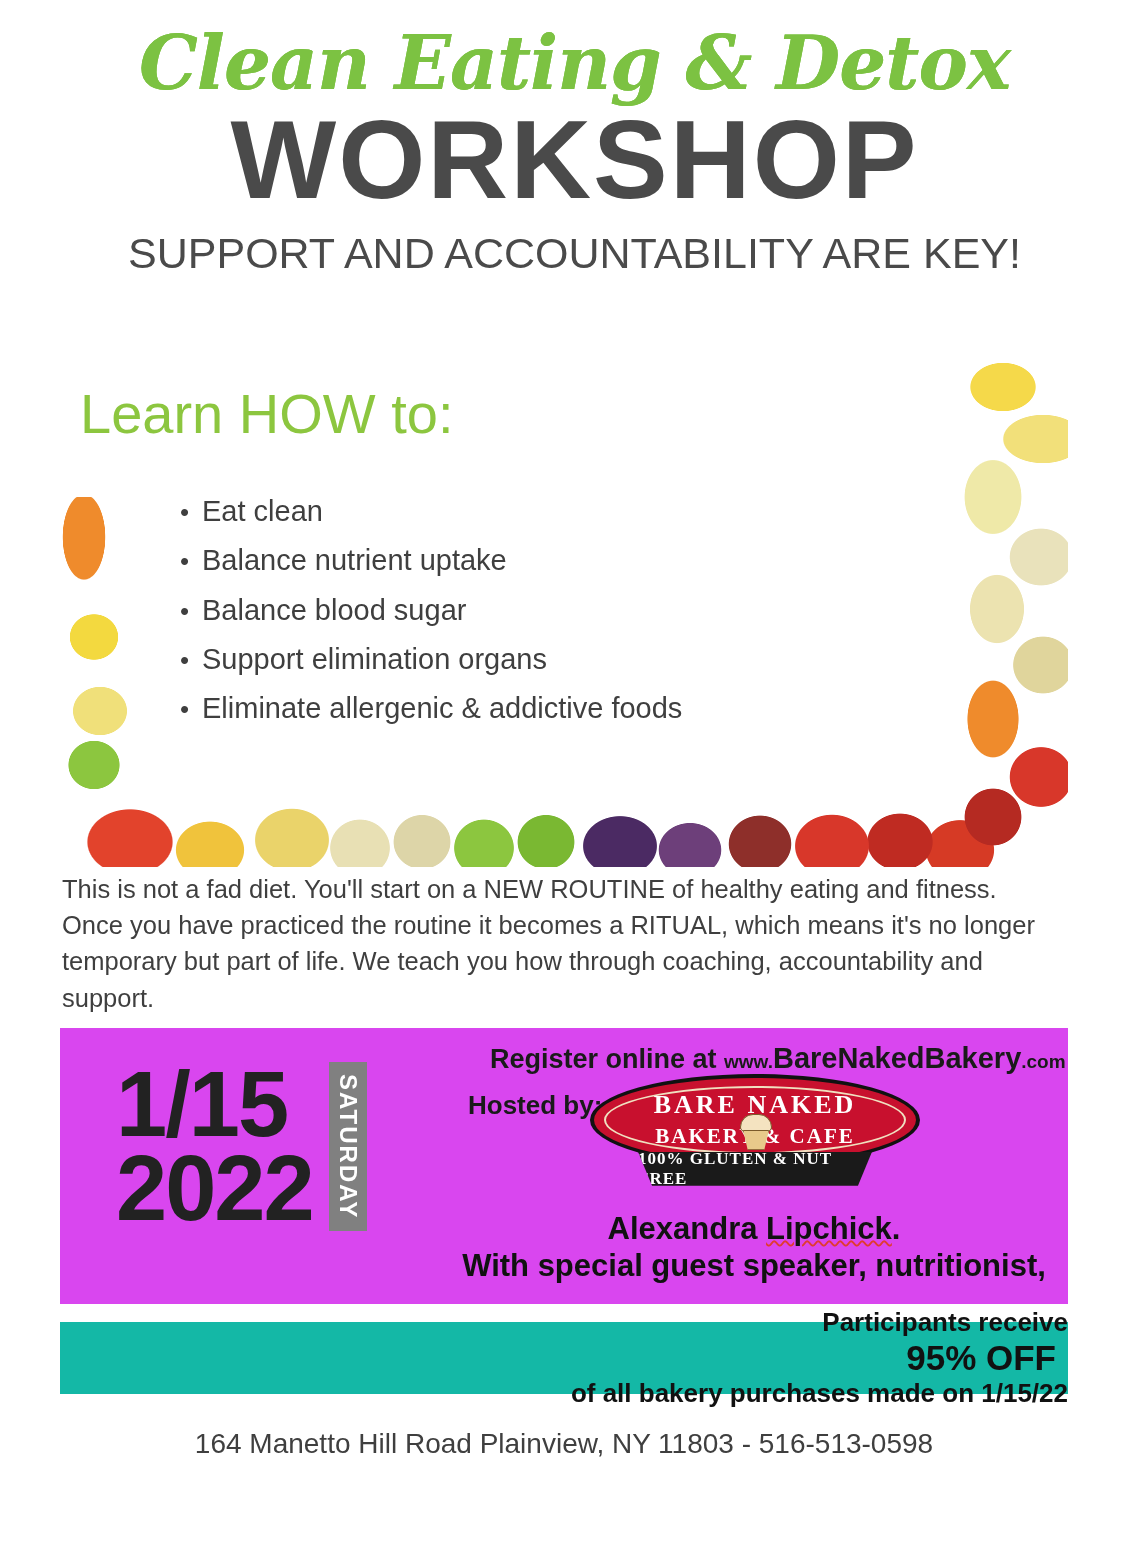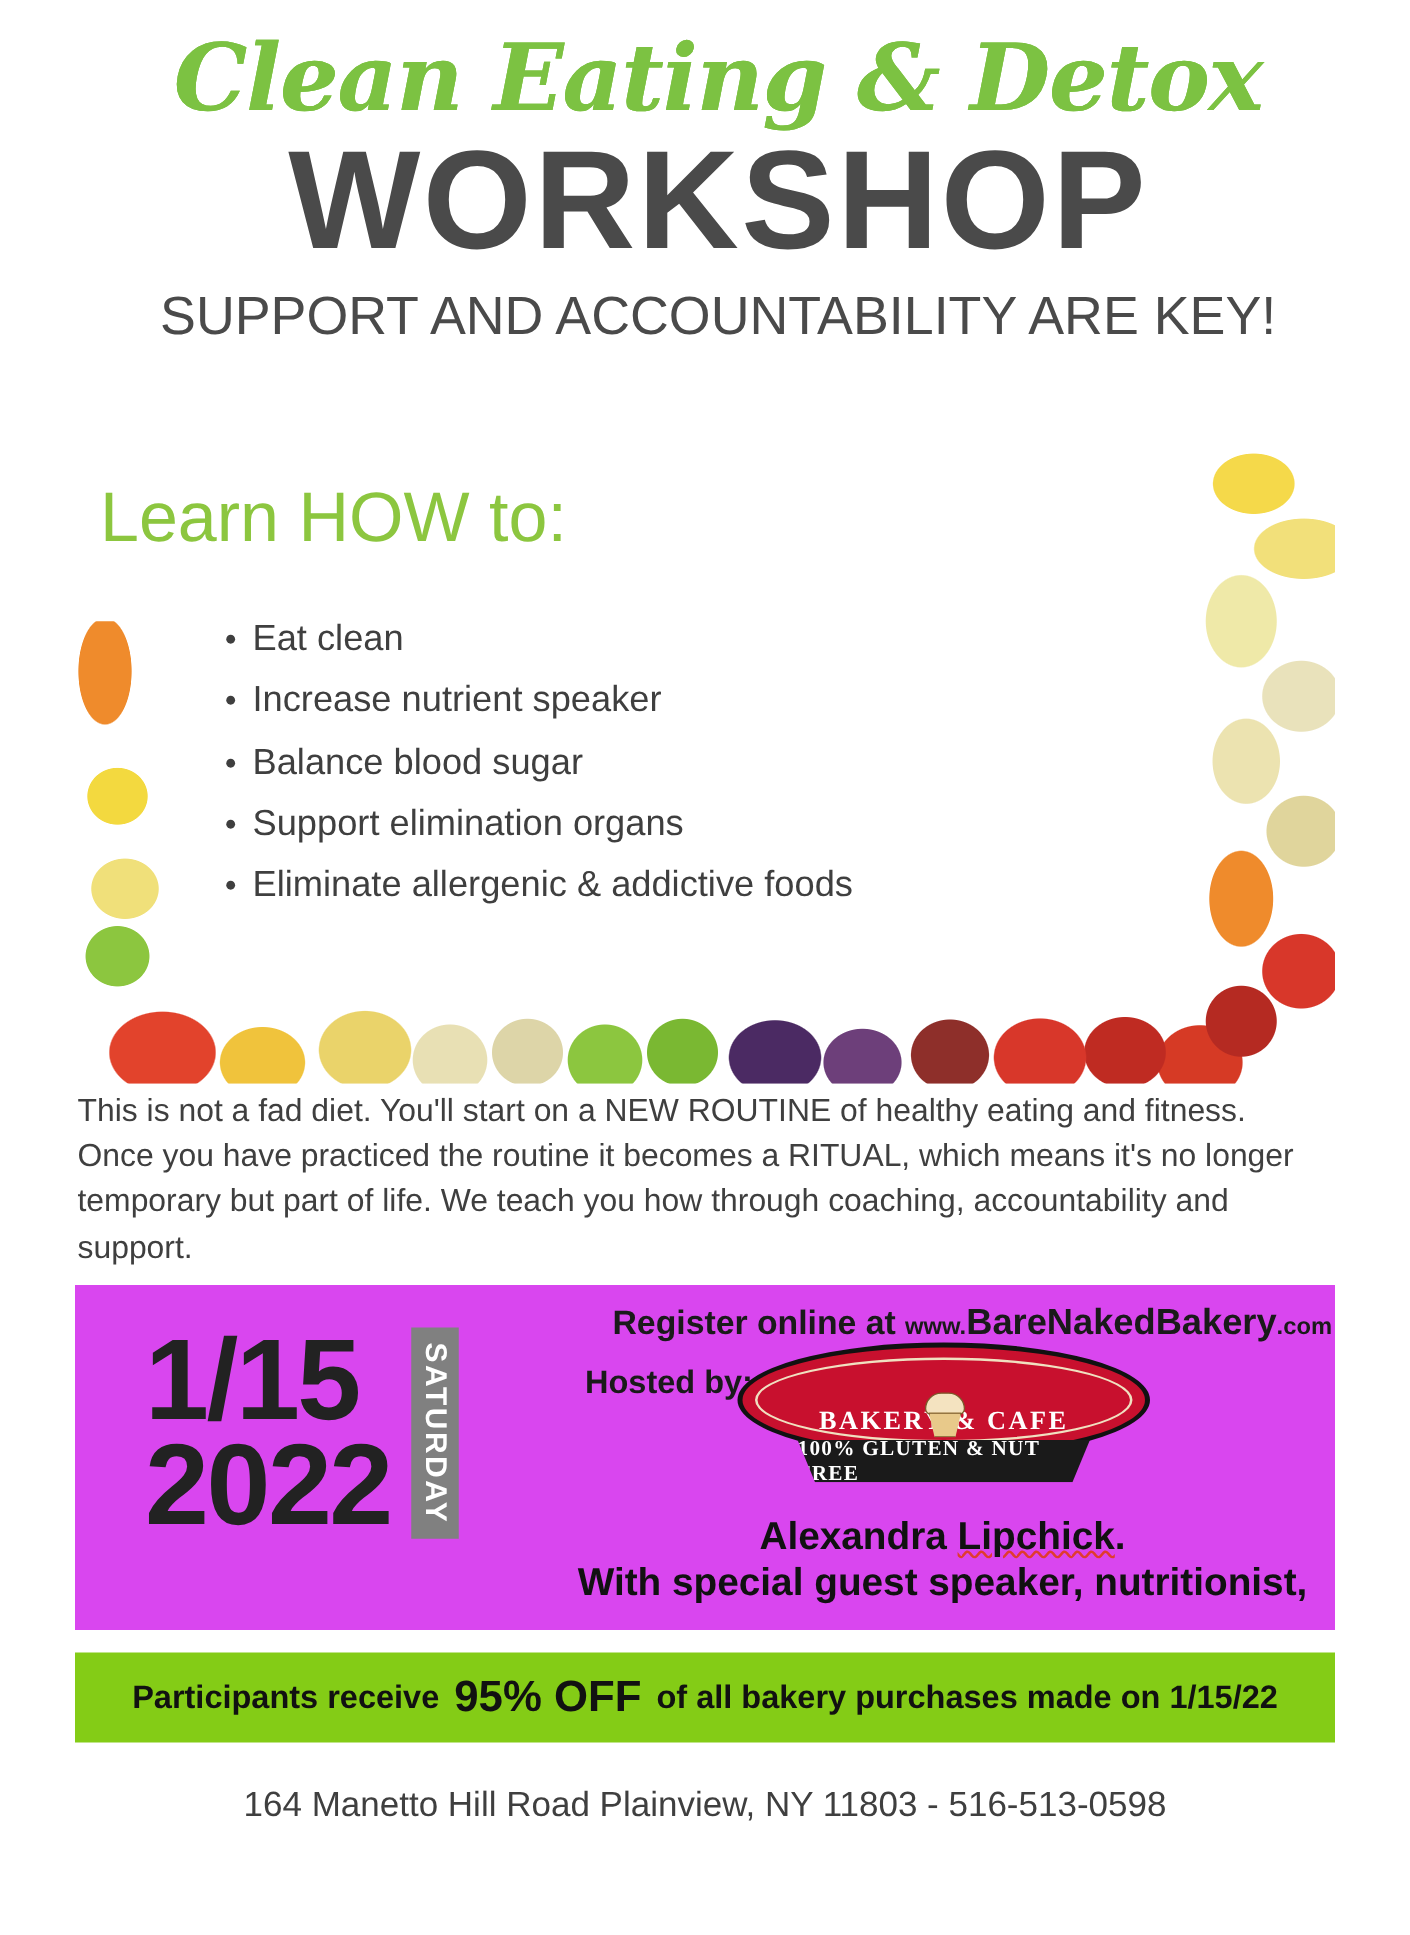--- a/index.html
+++ b/index.html
@@ -283,26 +283,27 @@
     text-decoration: underline;
     text-decoration-style: wavy;
     text-decoration-color: #e03b2f;
     text-decoration-thickness: 2px;
   }
 
   
   .discount-bar {
     margin: 18px 60px 0 60px;
     height: 72px;
-    background: #84cc16;
+    background: #14b8a6;
     display: flex;
-    align-items: center;
+    align-items: flex-end;
     justify-content: center;
     font-weight: bold;
     color: #111;
+    flex-direction: column;
   }
   .discount-small { font-size: 26px; }
   .discount-big { font-size: 35px; margin: 0 12px; }
 
   
   .footer {
     margin-top: 34px;
     text-align: center;
     font-size: 28px;
     color: #3f3f3f;
@@ -319,21 +320,21 @@
 
 <div class="photo-panel">
   <div class="produce produce-bottom"></div>
   <div class="produce produce-right"></div>
   <div class="produce produce-left"></div>
 
   <div class="learn-how">Learn HOW to:</div>
 
   <ul class="bullets">
     <li>Eat clean</li>
-    <li>Increase nutrient speaker</li>
+    <li>Balance nutrient uptake</li>
     <li>Balance blood sugar</li>
     <li>Support elimination organs</li>
     <li>Eliminate allergenic &amp; addictive foods</li>
   </ul>
 </div>
 
 <div class="paragraph">
   <span>This is not a fad diet. You'll start on a NEW ROUTINE of healthy eating and fitness.</span>
   <span class="indent"></span>
   <span>Once you have practiced the routine it becomes a RITUAL, which means it's no longer temporary but part of life. We teach you how through coaching, accountability and support.</span>
@@ -353,20 +354,21 @@
     <span>Register online at</span>
     <span class="www">www.</span><span class="url-main">BareNakedBakery</span><span class="url-small">.com</span>
   </div>
 
   <div class="hosted-by">Hosted by:</div>
 
   <div class="logo">
     <div class="logo-oval">
       <div class="logo-oval-inner"></div>
     </div>
+    <div class="logo-top-text">BARE     NAKED</div>
     <div class="logo-bottom-text">BAKERY        &amp;  CAFE</div>
     <div class="logo-cupcake">
       <div class="cup-top"></div>
       <div class="cup-base"></div>
     </div>
     <div class="logo-banner">100% GLUTEN &amp; NUT FREE</div>
   </div>
 
   <div class="speaker-line">
     <div>

